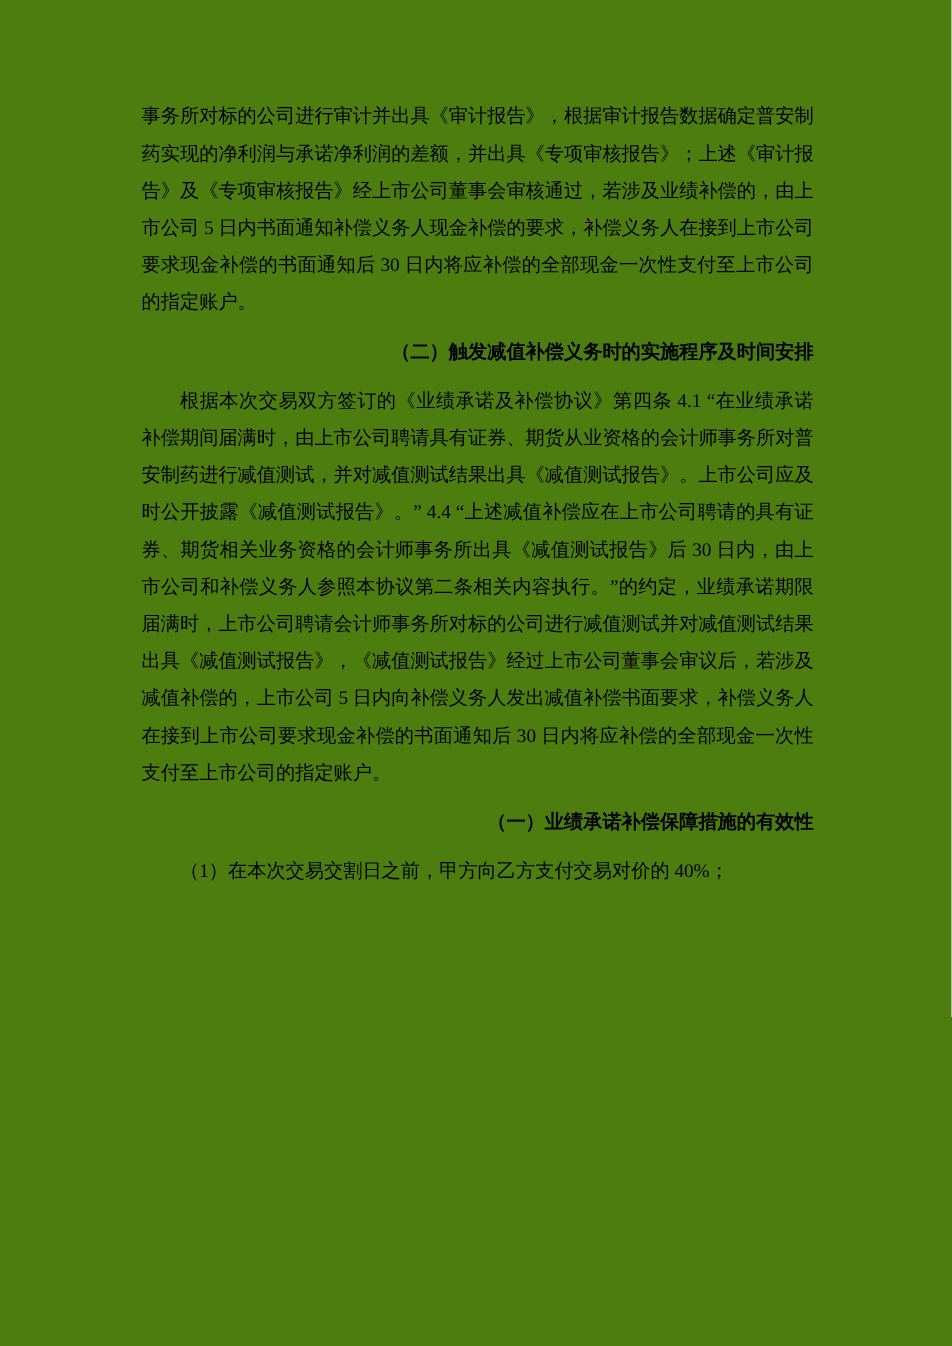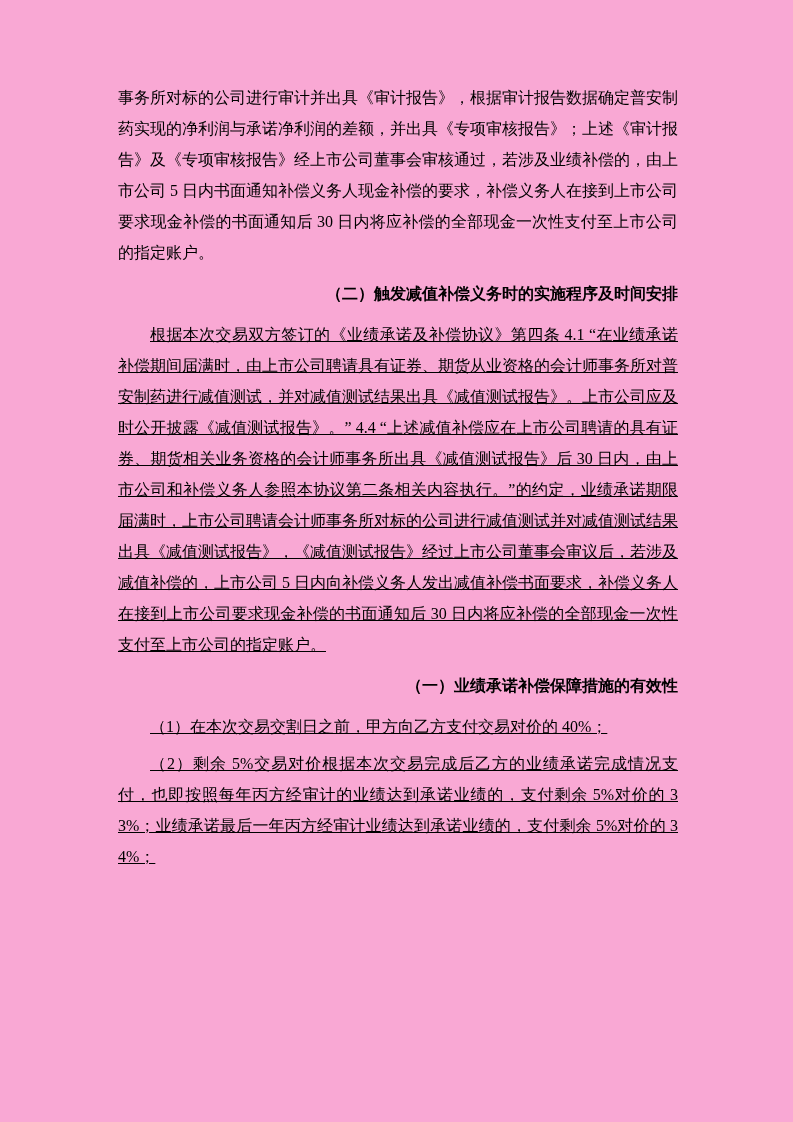--- a/index.html
+++ b/index.html
@@ -10,39 +10,38 @@
   body {
     width: 793px;
     height: 1122px;
     font-family: "Liberation Serif", "DejaVu Serif", serif;
     color: #000000;
   }
   .page {
     position: relative;
     width: 793px;
     height: 1122px;
-    background: #f9a8d4;
+    background: #4d7c0f;
     overflow: hidden;
   }
   .content {
     position: absolute;
     left: 118px;
     top: 82px;
     width: 560px;
   }
   .content p {
     margin: 0 0 6px 0;
     font-size: 16px;
     line-height: 31px;
     text-align: justify;
     word-break: break-all;
   }
   p.indent {
     text-indent: 2em;
-    text-decoration: underline;
   }
   p.heading {
     font-weight: bold;
     text-indent: 2em;
     margin: 10px 0 10px 0;
     text-align: right;
   }
   p.bold-para {
     font-weight: bold;
     text-indent: 2em;
@@ -68,16 +67,15 @@
     <p class="heading">（二）触发减值补偿义务时的实施程序及时间安排</p>
 
     <p class="body indent">根据本次交易双方签订的《业绩承诺及补偿协议》第四条 4.1 “在业绩承诺补偿期间届满时，由上市公司聘请具有证券、期货从业资格的会计师事务所对普安制药进行减值测试，并对减值测试结果出具《减值测试报告》。上市公司应及时公开披露《减值测试报告》。” 4.4 “上述减值补偿应在上市公司聘请的具有证券、期货相关业务资格的会计师事务所出具《减值测试报告》后 30 日内，由上市公司和补偿义务人参照本协议第二条相关内容执行。”的约定，业绩承诺期限届满时，上市公司聘请会计师事务所对标的公司进行减值测试并对减值测试结果出具《减值测试报告》，《减值测试报告》经过上市公司董事会审议后，若涉及减值补偿的，上市公司 5 日内向补偿义务人发出减值补偿书面要求，补偿义务人在接到上市公司要求现金补偿的书面通知后 30 日内将应补偿的全部现金一次性支付至上市公司的指定账户。</p>
 
 
     <p class="heading">（一）业绩承诺补偿保障措施的有效性</p>
 
 
     <p class="body indent">（1）在本次交易交割日之前，甲方向乙方支付交易对价的 40%；</p>
 
-    <p class="body indent">（2）剩余 5%交易对价根据本次交易完成后乙方的业绩承诺完成情况支付，也即按照每年丙方经审计的业绩达到承诺业绩的，支付剩余 5%对价的 33%；业绩承诺最后一年丙方经审计业绩达到承诺业绩的，支付剩余 5%对价的 34%；</p>
   </div>
 
 </div>
 
 </body></html>

